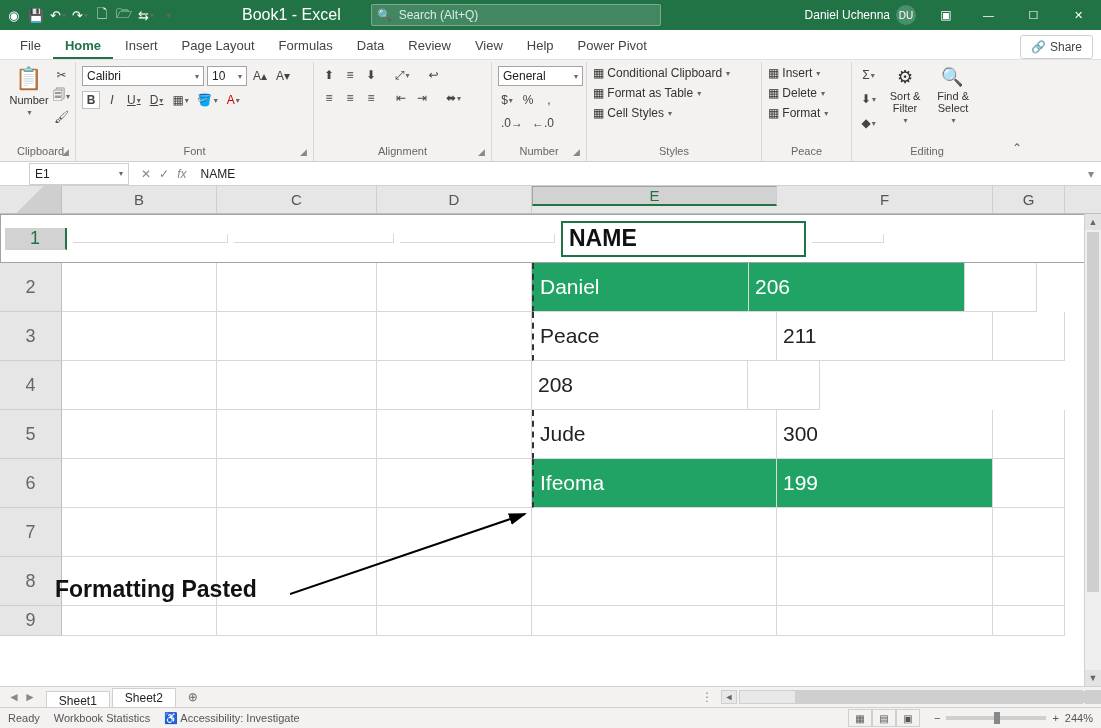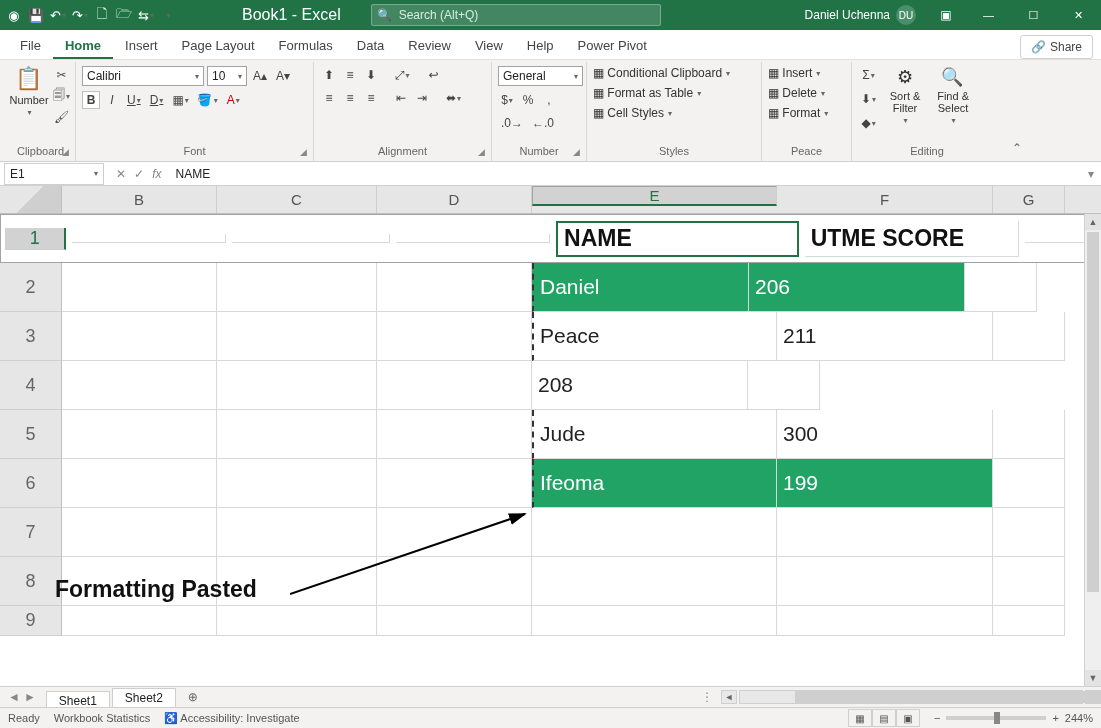--- a/index.html
+++ b/index.html
@@ -37,21 +37,21 @@
   .col { display:flex; flex-direction:column; gap:3px; }
   .row { display:flex; align-items:center; gap:3px;}
   .smbtn { min-width:18px; height:18px; border:1px solid transparent; display:flex; align-items:center; justify-content:center; font-size:12px; padding:0 2px; color:#444;}
   .smbtn.box { border:1px solid #bfbfbf; background:#fff; }
   .dd { font-size:8px; color:#666; margin-left:1px;}
   .sel { border:1px solid #a3a3a3; background:#fff; height:20px; font-size:12px; padding:0 4px; display:flex; align-items:center; gap:6px;}
   .ribbon .txt { font-size:12px; color:#333; white-space:nowrap;}
   .ribbon-collapse { width:30px; display:flex; align-items:flex-end; justify-content:center; padding-bottom:6px; color:#666;}
 
   
-  .fbar { height: 24px; border-bottom:1px solid #d0d0d0; display:flex; align-items:center; background:#fff;}
+  .fbar { height: 24px; border-bottom:1px solid #d0d0d0; display:flex; align-items:center; background:#fff;padding-left:25px;}
   .namebox { width: 100px; height:22px; border:1px solid #cfcfcf; margin:0 4px; display:flex; align-items:center; padding:0 5px; font-size:12px; justify-content:space-between;}
   .fbar .fxbtns { display:flex; gap:8px; padding:0 8px; color:#888; font-size:12px; align-items:center;}
   .fbar .formula { flex:1; padding:0 6px; font-size:12px; }
   .fbar .expand { width:20px; text-align:center; color:#888;}
 
   
   .gridwrap { position: absolute; top: 186px; left:0; right:0; bottom: 42px; display:flex; flex-direction:column; overflow:hidden;}
   .colheads { height: 28px; display:flex; background:#e6e6e6; border-bottom:1px solid #bfbfbf;}
   .corner { width: 62px; background: linear-gradient(135deg, #e6e6e6 50%, #cfcfcf 50%); border-right:1px solid #bfbfbf;}
   .ch { border-right:1px solid #cfcfcf; display:flex; align-items:center; justify-content:center; font-size:15px; color:#555; background:#e6e6e6;}
@@ -309,21 +309,20 @@
     <div class="ch" style="width:72px">G</div>
   </div>
   <div class="rows">
 
     <div class="r sel">
       <div class="rh">1</div>
       <div class="cell" style="width:155px"></div>
       <div class="cell" style="width:160px"></div>
       <div class="cell" style="width:155px"></div>
       <div class="cell head active marching" style="width:245px">NAME</div>
-      <div class="cell head" style="width:216px">UTME SCORE</div>
       <div class="cell" style="width:72px"></div>
     </div>
 
     <div class="r">
       <div class="rh">2</div>
       <div class="cell" style="width:155px"></div>
       <div class="cell" style="width:160px"></div>
       <div class="cell" style="width:155px"></div>
       <div class="cell green marching" style="width:217px">Daniel</div>
       <div class="cell green" style="width:216px">206</div>

